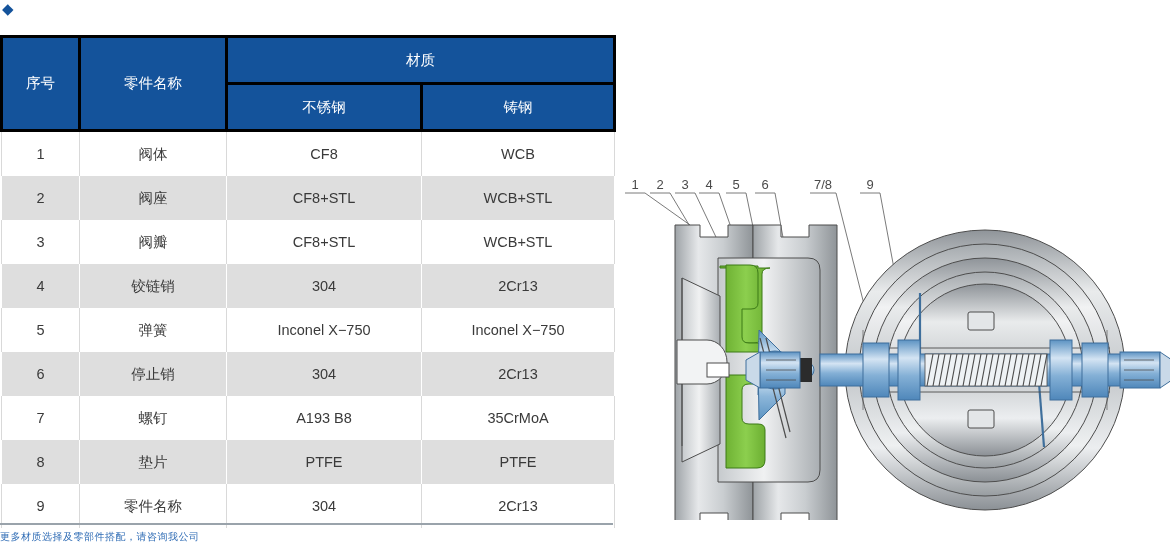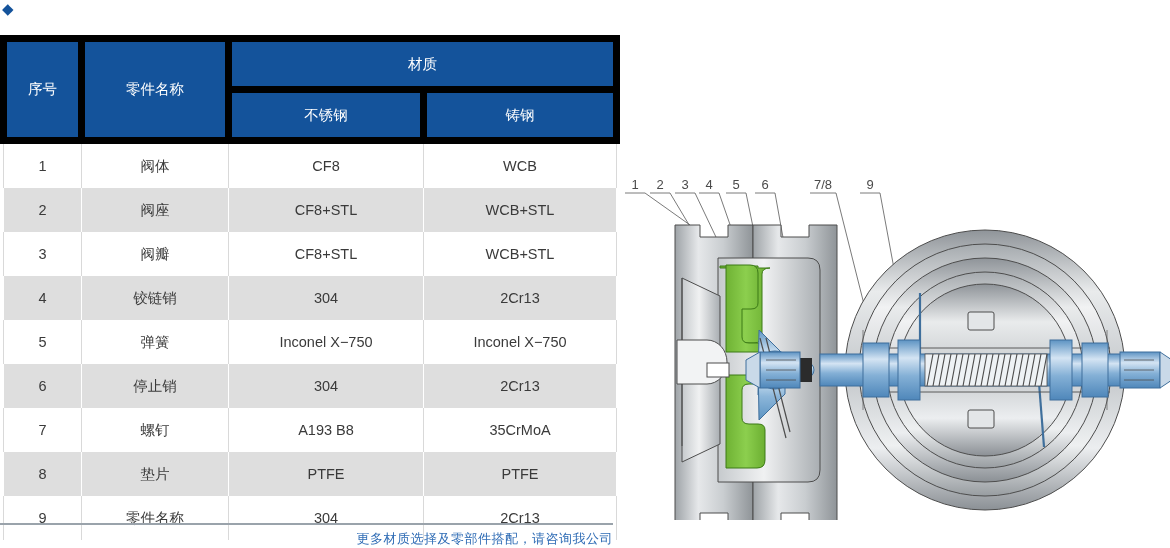--- a/index.html
+++ b/index.html
@@ -48,21 +48,21 @@
   #material-table col.c-no    { width: 78px; }
   #material-table col.c-name  { width: 147px; }
   #material-table col.c-ss    { width: 195px; }
   #material-table col.c-cs    { width: 193px; }
 
   #material-table th {
     background: #14539b;
     color: #ffffff;
     font-weight: normal;
     font-size: 14.5px;
-    border: 7px solid #000000;
+    border: 3px solid #000000;
     padding: 0;
   }
   #material-table th.th-no,
   #material-table th.th-name {
     height: 90px;
     font-family: Liberation Mono, monospace;
   }
   #material-table th.th-mat {
     height: 44px;
   }
@@ -93,22 +93,21 @@
     width: 613px;
     height: 2px;
     background: #9aa3ab;
   }
 
   #footer-note {
     position: absolute;
     left: 0px;
     top: 530px;
     width: 613px;
-    text-align: right;
-    font-size: 13px;
+    font-size: 10px;
     color: #2f6cb5;
     letter-spacing: 0.5px;
   }
 
   
   #drawing {
     position: absolute;
     left: 620px;
     top: 170px;
     width: 550px;

